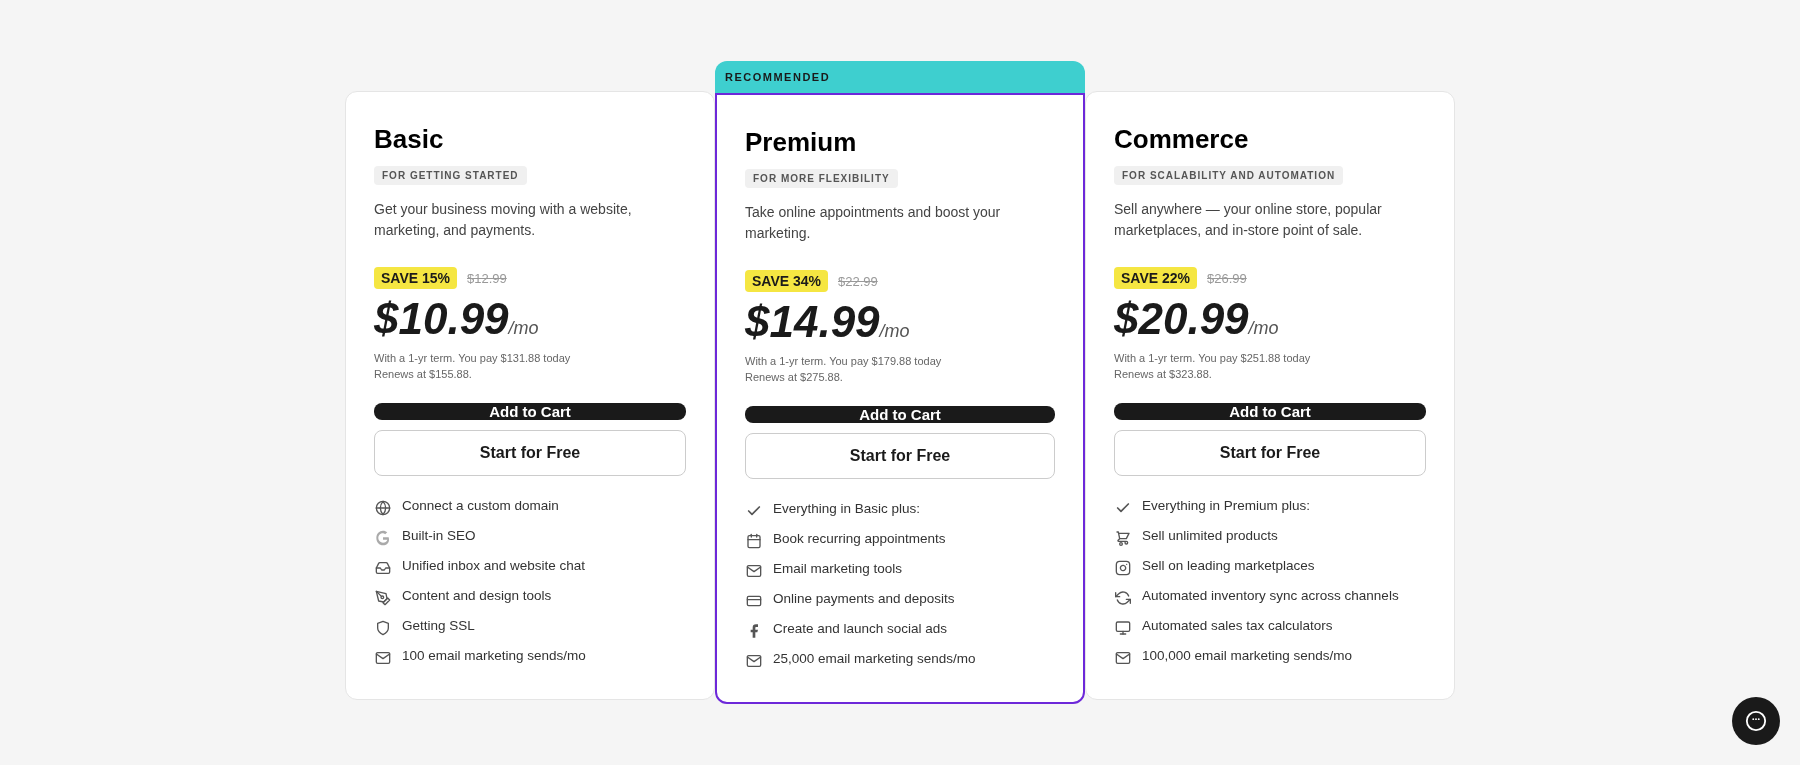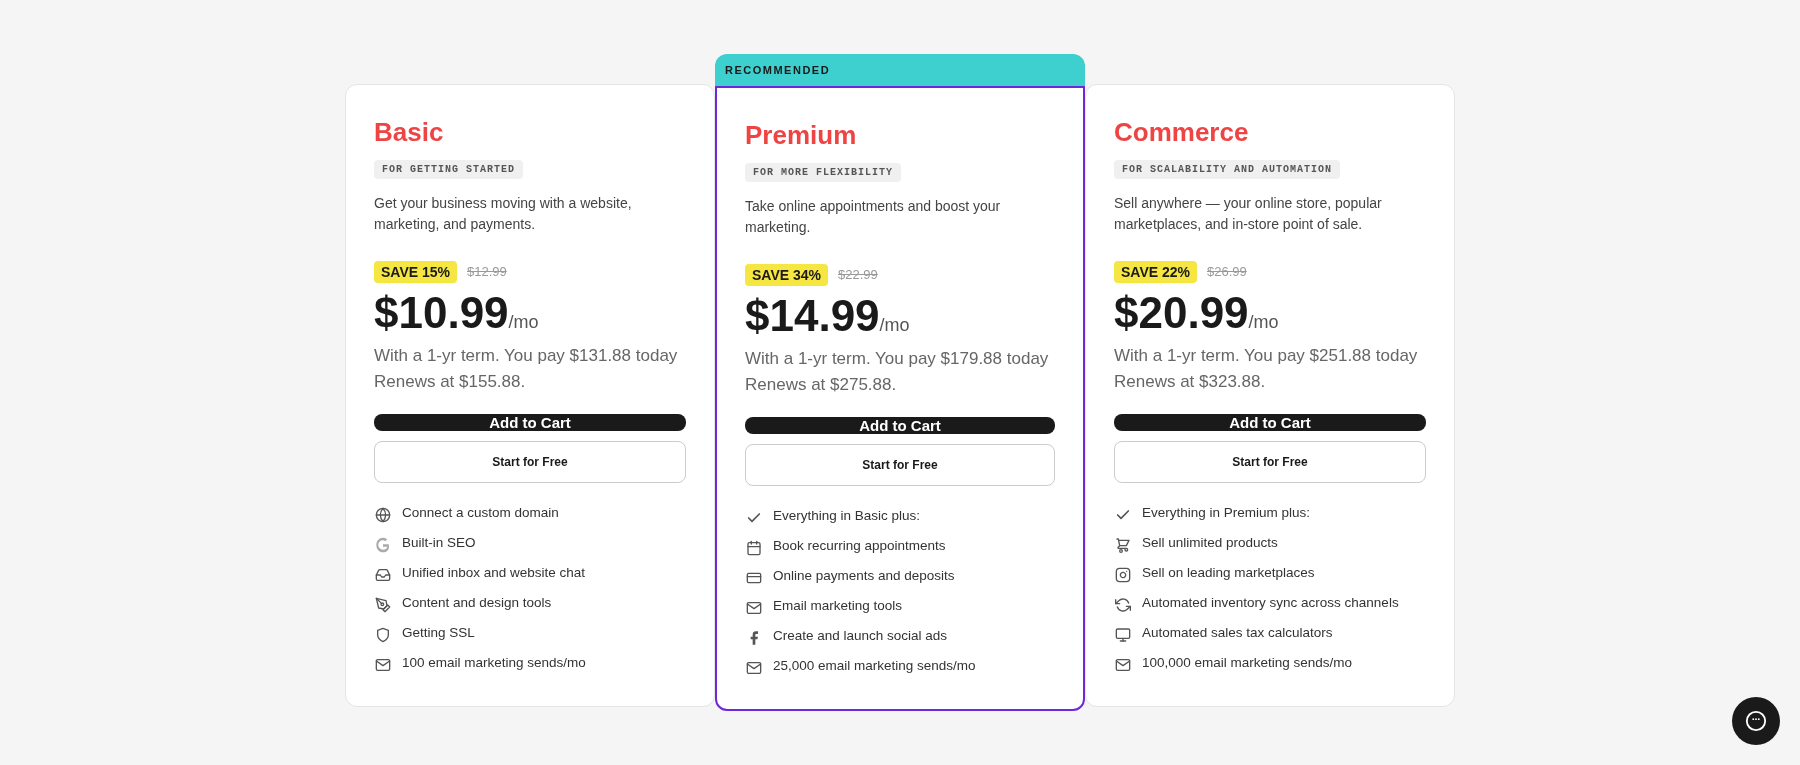--- a/index.html
+++ b/index.html
@@ -47,35 +47,34 @@
       padding: 10px;
       font-size: 11px;
       font-weight: 700;
       letter-spacing: 1.5px;
       color: #1a1a1a;
       text-transform: uppercase;
     }
     .plan-name {
       font-size: 26px;
       font-weight: 700;
-      color: #ef4444;
+      color: #000000;
       margin-bottom: 10px;
     }
     .plan-tag {
       display: inline-block;
       background: #f0f0f0;
       border-radius: 4px;
       font-size: 10px;
       font-weight: 700;
       letter-spacing: 1px;
       color: #555;
       padding: 4px 8px;
       margin-bottom: 14px;
       text-transform: uppercase;
-      font-family: Liberation Mono, monospace;
     }
     .plan-description {
       font-size: 14px;
       color: #444;
       line-height: 1.5;
       margin-bottom: 26px;
     }
     .pricing-row {
       display: flex;
       align-items: center;
@@ -94,28 +93,29 @@
       font-size: 13px;
       color: #999;
       text-decoration: line-through;
     }
     .current-price {
       font-size: 44px;
       font-weight: 800;
       color: #1a1a1a;
       line-height: 1.1;
       margin-bottom: 6px;
+      font-style: italic;
     }
     .current-price .per-mo {
       font-size: 18px;
       font-weight: 400;
       color: #555;
     }
     .price-note {
-      font-size: 17px;
+      font-size: 11px;
       color: #666;
       line-height: 1.5;
       margin-bottom: 20px;
     }
     .btn-add-cart {
       display: block;
       width: 100%;
       background: #1a1a1a;
       color: #fff;
       border: none;
@@ -127,21 +127,21 @@
       text-align: center;
     }
     .btn-start-free {
       display: block;
       width: 100%;
       background: #fff;
       color: #1a1a1a;
       border: 1.5px solid #ccc;
       border-radius: 8px;
       padding: 13px;
-      font-size: 12px;
+      font-size: 16px;
       font-weight: 600;
       cursor: pointer;
       margin-bottom: 22px;
       text-align: center;
     }
     .features-list {
       list-style: none;
       display: flex;
       flex-direction: column;
       gap: 11px;
@@ -297,35 +297,35 @@
                 <line x1="8" y1="2" x2="8" y2="6"></line>
                 <line x1="3" y1="10" x2="21" y2="10"></line>
               </svg>
             </span>
           <span>Book recurring appointments</span>
         </li>
 
         <li class="feature-item">
           <span class="feature-icon">
               <svg viewBox="0 0 24 24" fill="none" stroke="#555" stroke-width="2" stroke-linecap="round" stroke-linejoin="round">
+                <path d="M4 4h16c1.1 0 2 .9 2 2v12c0 1.1-.9 2-2 2H4c-1.1 0-2-.9-2-2V6c0-1.1.9-2 2-2z"></path>
+                <polyline points="22,6 12,13 2,6"></polyline>
+              </svg>
+            </span>
+          <span>Email marketing tools</span>
+        </li>
+
+        <li class="feature-item">
+          <span class="feature-icon">
+              <svg viewBox="0 0 24 24" fill="none" stroke="#555" stroke-width="2" stroke-linecap="round" stroke-linejoin="round">
                 <rect x="2" y="5" width="20" height="14" rx="2"></rect>
                 <line x1="2" y1="10" x2="22" y2="10"></line>
               </svg>
             </span>
           <span>Online payments and deposits</span>
-        </li>
-
-        <li class="feature-item">
-          <span class="feature-icon">
-              <svg viewBox="0 0 24 24" fill="none" stroke="#555" stroke-width="2" stroke-linecap="round" stroke-linejoin="round">
-                <path d="M4 4h16c1.1 0 2 .9 2 2v12c0 1.1-.9 2-2 2H4c-1.1 0-2-.9-2-2V6c0-1.1.9-2 2-2z"></path>
-                <polyline points="22,6 12,13 2,6"></polyline>
-              </svg>
-            </span>
-          <span>Email marketing tools</span>
         </li>
 
         <li class="feature-item">
           <span class="feature-icon">
               <svg viewBox="0 0 24 24" fill="#555" stroke="none">
                 <path d="M18 2h-3a5 5 0 0 0-5 5v3H7v4h3v8h4v-8h3l1-4h-4V7a1 1 0 0 1 1-1h3z"></path>
               </svg>
             </span>
           <span>Create and launch social ads</span>
         </li>

